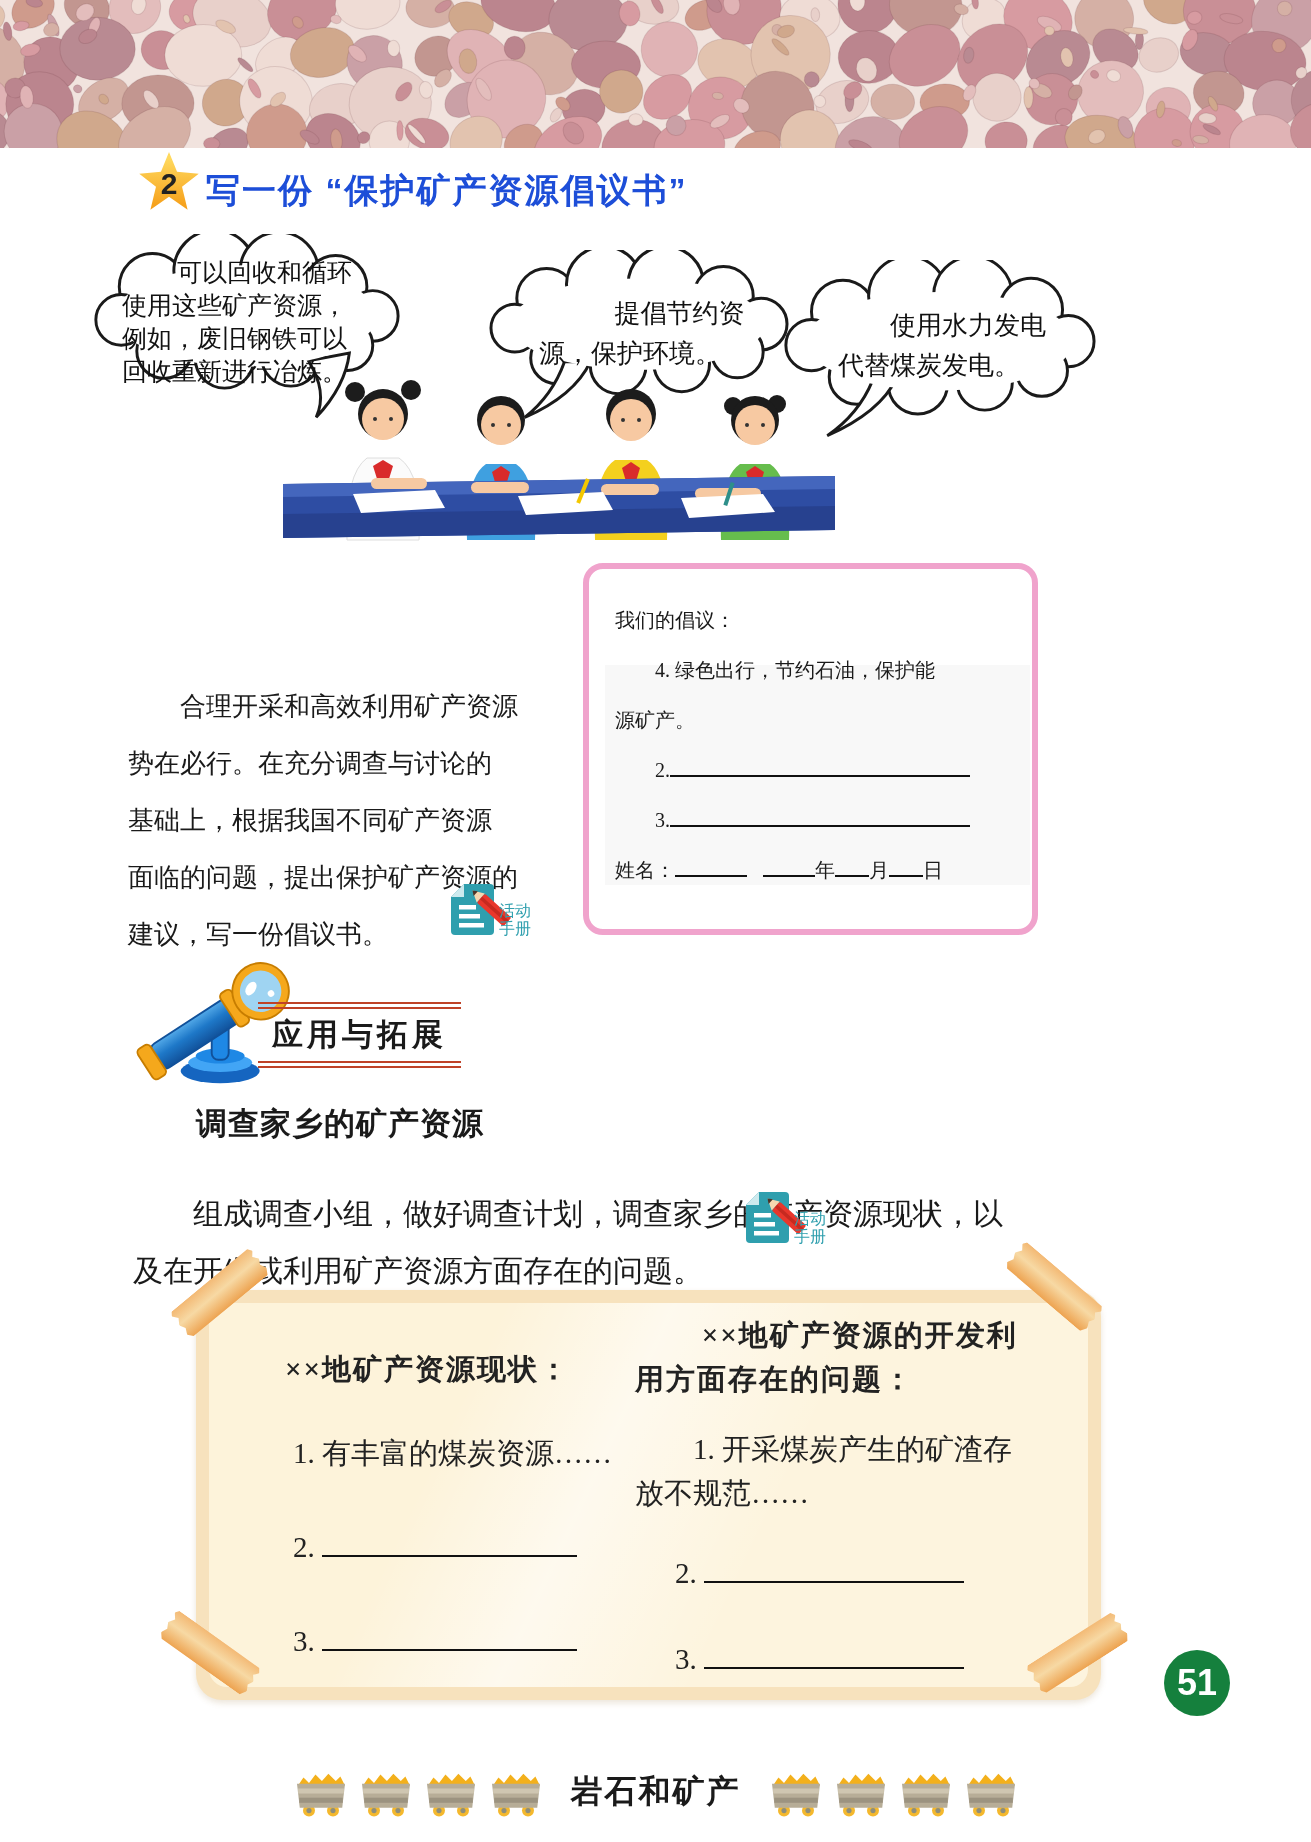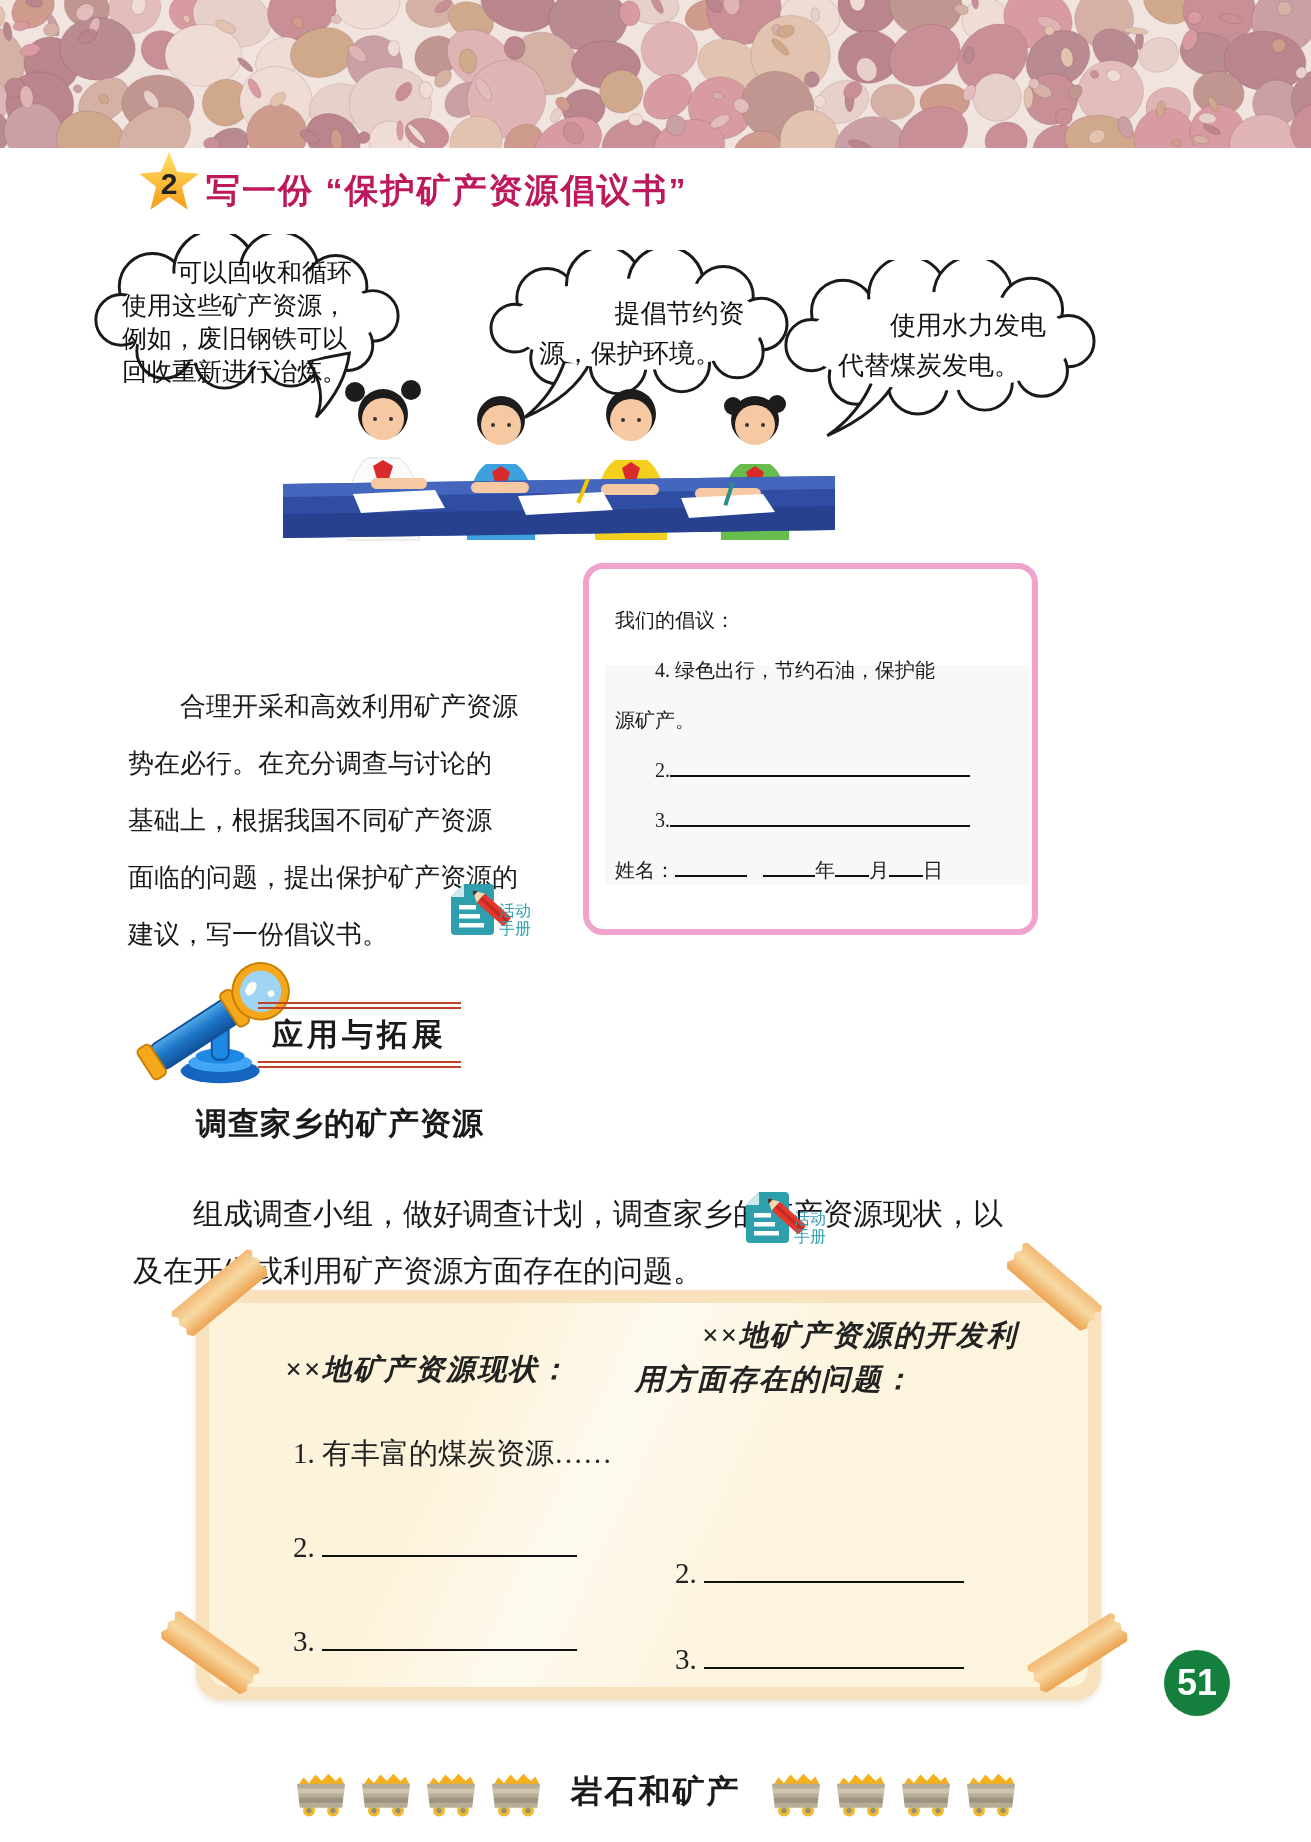--- a/index.html
+++ b/index.html
@@ -10,21 +10,21 @@
   
   #pebble-banner{position:absolute;left:0;top:0;width:1311px;height:148px;display:block;}
 
   
   .star{position:absolute;left:138px;top:152px;width:62px;height:62px;
         background:linear-gradient(180deg,#ffd95e 10%,#f6a21d 85%);
         clip-path:polygon(50% 0%,63% 32%,98% 35%,71% 56%,80% 93%,50% 72%,20% 93%,29% 56%,2% 35%,37% 32%);}
   .star span{position:absolute;inset:0;display:flex;align-items:center;justify-content:center;
         padding-top:2px;font:bold 30px "Liberation Sans",sans-serif;color:#222;}
   .act-title{position:absolute;left:206px;top:168px;font:bold 34px "Liberation Sans",sans-serif;
-        letter-spacing:2px;color:#be185d;}
+        letter-spacing:2px;color:#1d4ed8;}
 
   
   .bubble{position:absolute;}
   .bubble svg{position:absolute;left:0;top:0;width:100%;height:100%;}
   .bubble p{position:absolute;margin:0;white-space:pre-line;color:#111;
         font-family:"Liberation Serif","DejaVu Serif",serif;}
   #bubble1{left:90px;top:234px;width:312px;height:198px;}
   #bubble1 p{left:32px;top:22px;width:248px;font-size:25px;line-height:33px;text-indent:2.2em;}
   #bubble2{left:487px;top:250px;width:303px;height:180px;}
   #bubble2 p{left:52px;top:44px;width:208px;font-size:26px;line-height:40px;text-indent:2.9em;}
@@ -62,21 +62,21 @@
         text-indent:2em;white-space:pre-line;}
 
   
   #note{left:196px;top:1290px;width:905px;height:410px;background:#f7e2bd;border-radius:26px;
         box-shadow:0 3px 6px rgba(150,110,50,.18);}
   #note-inner{position:absolute;left:13px;top:13px;right:13px;bottom:13px;background:#fdf3da;
         border-radius:18px;overflow:hidden;}
   #note-inner .sheen{position:absolute;inset:0;
         background:linear-gradient(115deg,rgba(255,255,255,0) 28%,rgba(255,255,255,.55) 44%,rgba(255,255,255,.12) 62%);}
   .note-block{position:absolute;margin:0;font-size:29px;line-height:44px;color:#222;white-space:pre-line;}
-  .note-head{font-style:italic;font-weight:600;letter-spacing:2px;}
+  .note-head{font-weight:600;letter-spacing:2px;}
   .tape{position:absolute;width:104px;height:34px;
         background:linear-gradient(180deg,#f3b873 0%,#f7d9a4 45%,#eda24f 100%);
         clip-path:polygon(3% 0,97% 3%,100% 16%,96% 30%,100% 46%,97% 62%,100% 80%,96% 100%,4% 97%,0 82%,3% 64%,0 46%,4% 28%,0 12%);
         box-shadow:0 1px 2px rgba(140,90,30,.3);}
 
   
   #page-badge{left:1164px;top:1650px;width:66px;height:66px;border-radius:50%;background:#15803d;
         display:flex;align-items:center;justify-content:center;
         font:bold 36px "Liberation Sans",sans-serif;color:#fff;}
   #footer{left:0;top:1770px;width:1311px;display:flex;align-items:flex-end;justify-content:center;gap:9px;}
@@ -487,20 +487,22 @@
 
   <div id="note" class="abs">
     <div id="note-inner">
       <div class="sheen"></div>
       <p class="note-block note-head" style="left:76px;top:44px;width:340px">××地矿产资源现状：</p>
       <p class="note-block" style="left:84px;top:128px;width:380px">1. 有丰富的煤炭资源……</p>
       <p class="note-block" style="left:84px;top:222px"><span>2.</span> <span class="bl" style="width:255px"></span></p>
       <p class="note-block" style="left:84px;top:316px"><span>3.</span> <span class="bl" style="width:255px"></span></p>
       <p class="note-block note-head" style="left:426px;top:10px;width:395px;text-indent:2.3em">××地矿产资源的开发利
 用方面存在的问题：</p>
+      <p class="note-block" style="left:426px;top:124px;width:395px;text-indent:2em">1. 开采煤炭产生的矿渣存
+放不规范……</p>
       <p class="note-block" style="left:466px;top:248px"><span>2.</span> <span class="bl" style="width:260px"></span></p>
       <p class="note-block" style="left:466px;top:334px"><span>3.</span> <span class="bl" style="width:260px"></span></p>
     </div>
   </div>
   <div class="tape" style="left:168px;top:1276px;transform:rotate(-40deg)"></div>
   <div class="tape" style="left:1002px;top:1270px;transform:rotate(40deg)"></div>
   <div class="tape" style="left:158px;top:1636px;transform:rotate(35deg)"></div>
   <div class="tape" style="left:1026px;top:1636px;transform:rotate(-33deg)"></div>
 
   <div id="page-badge" class="abs">

